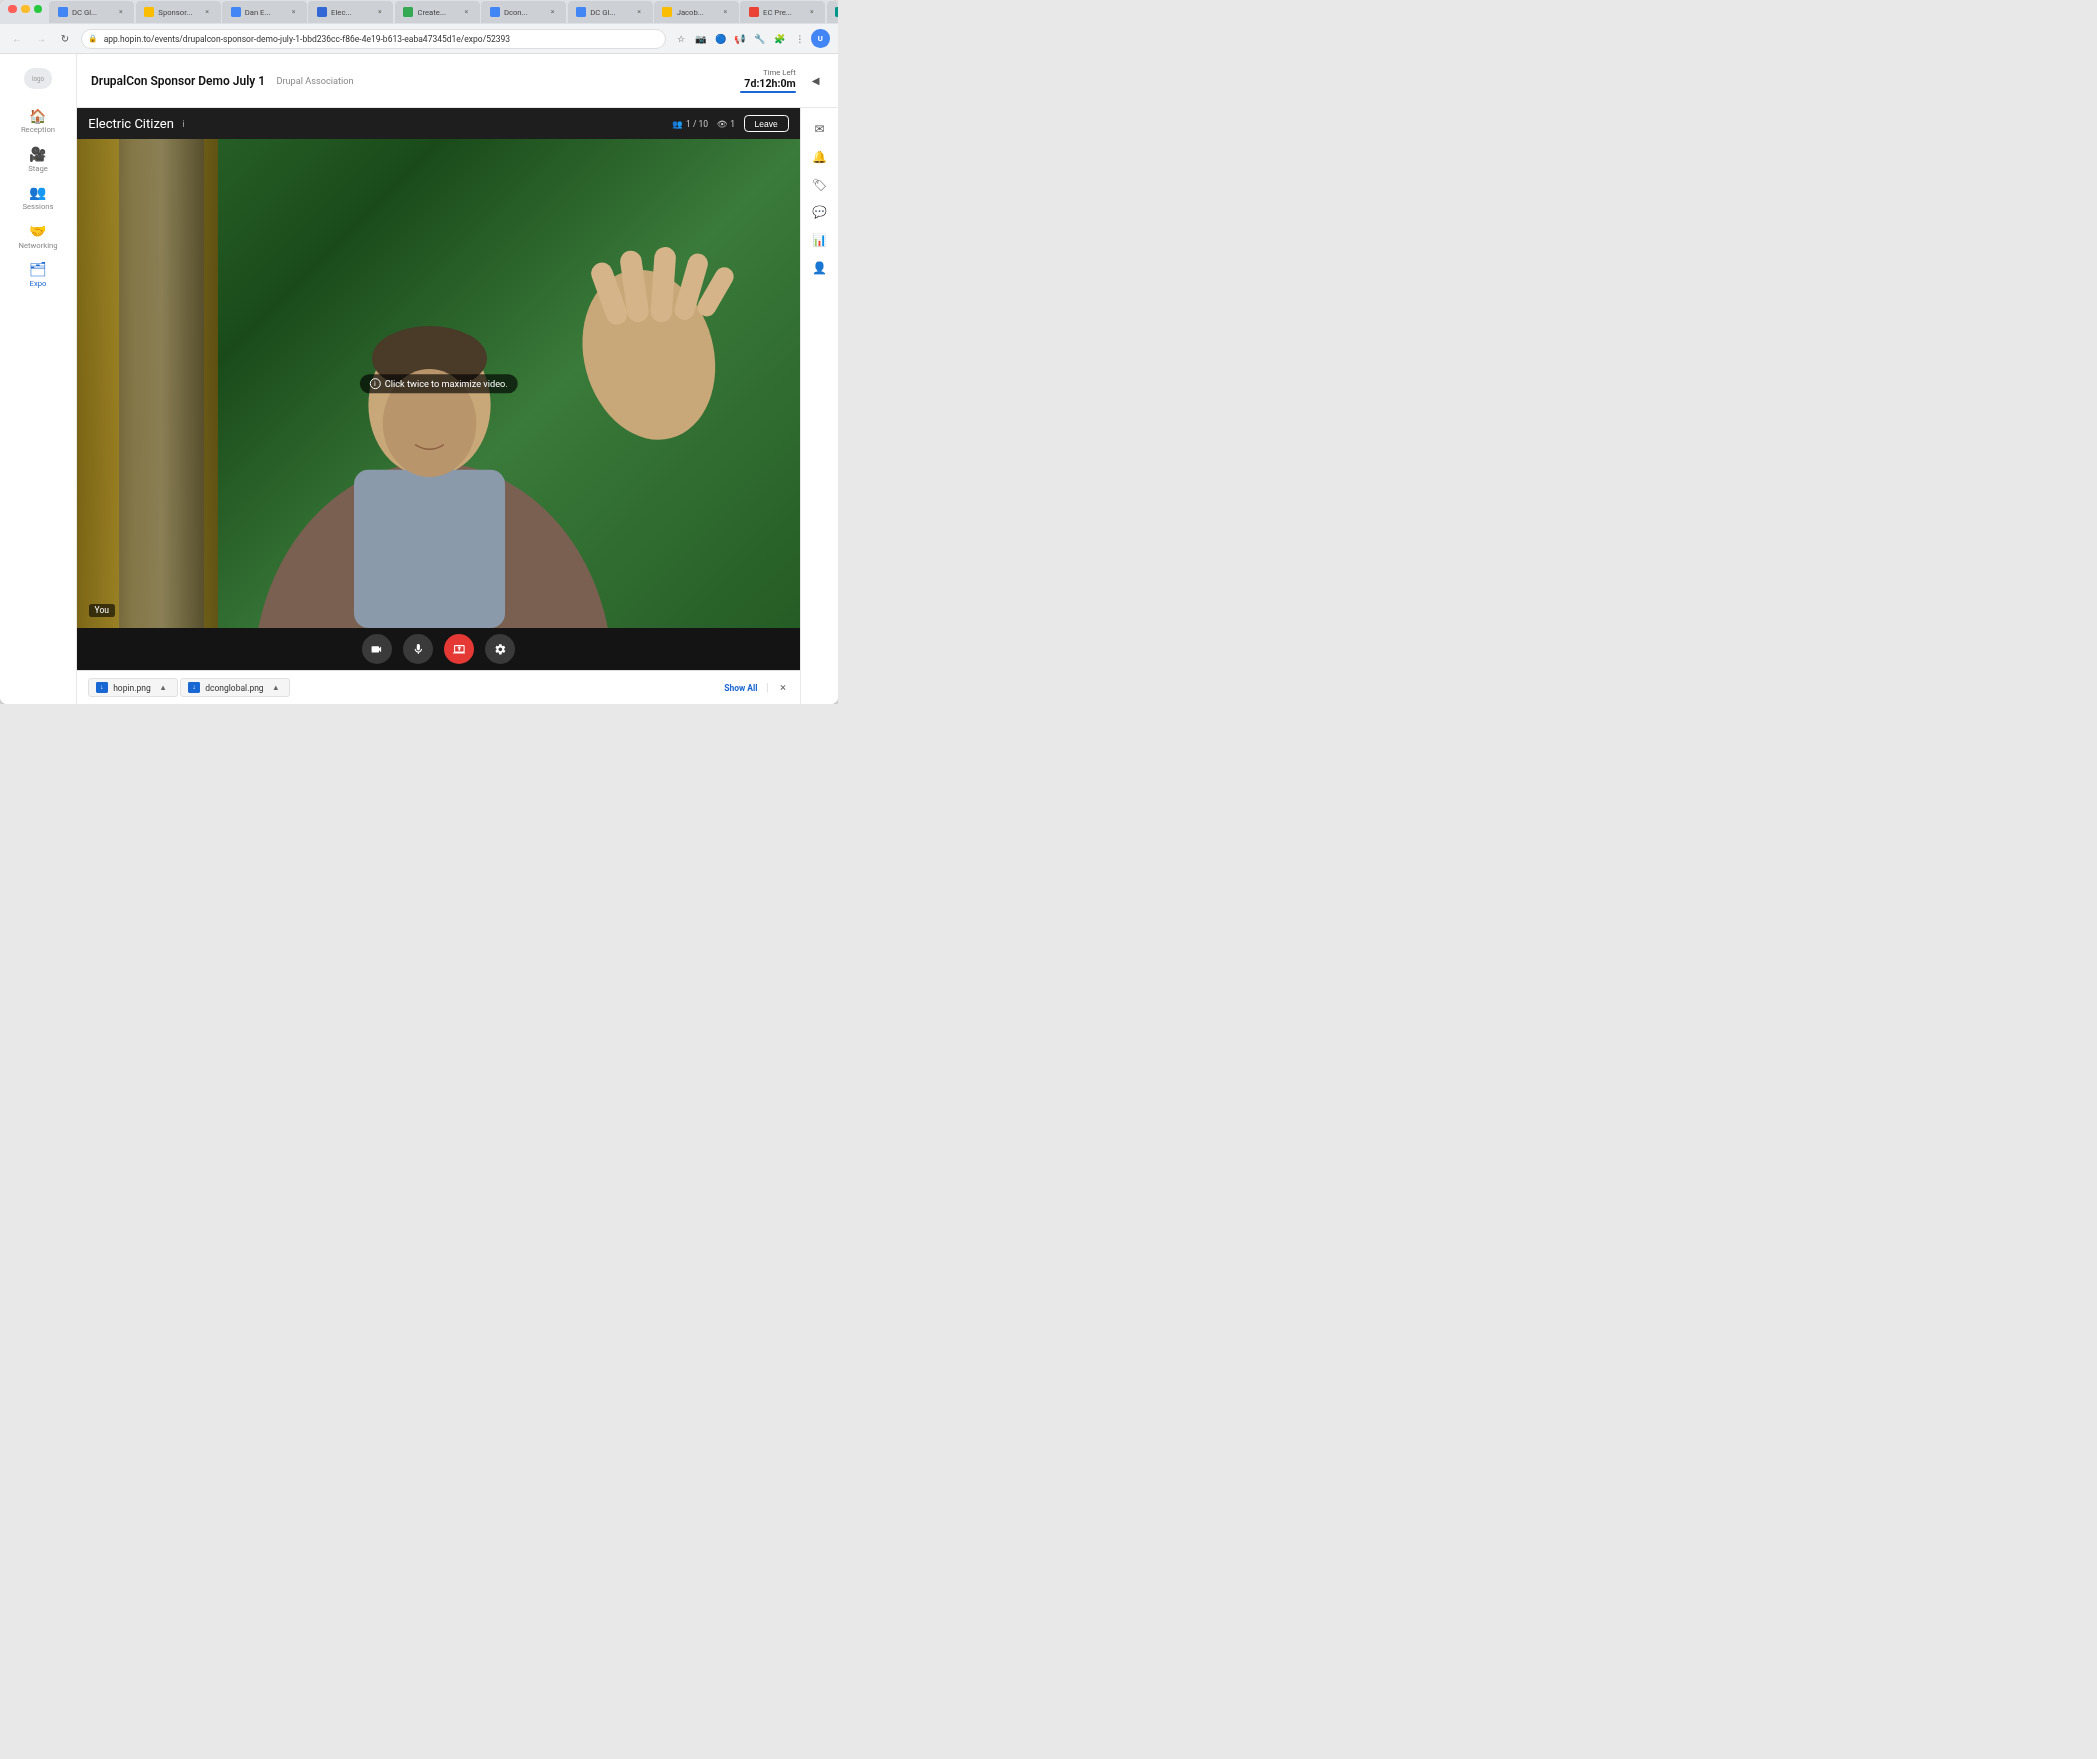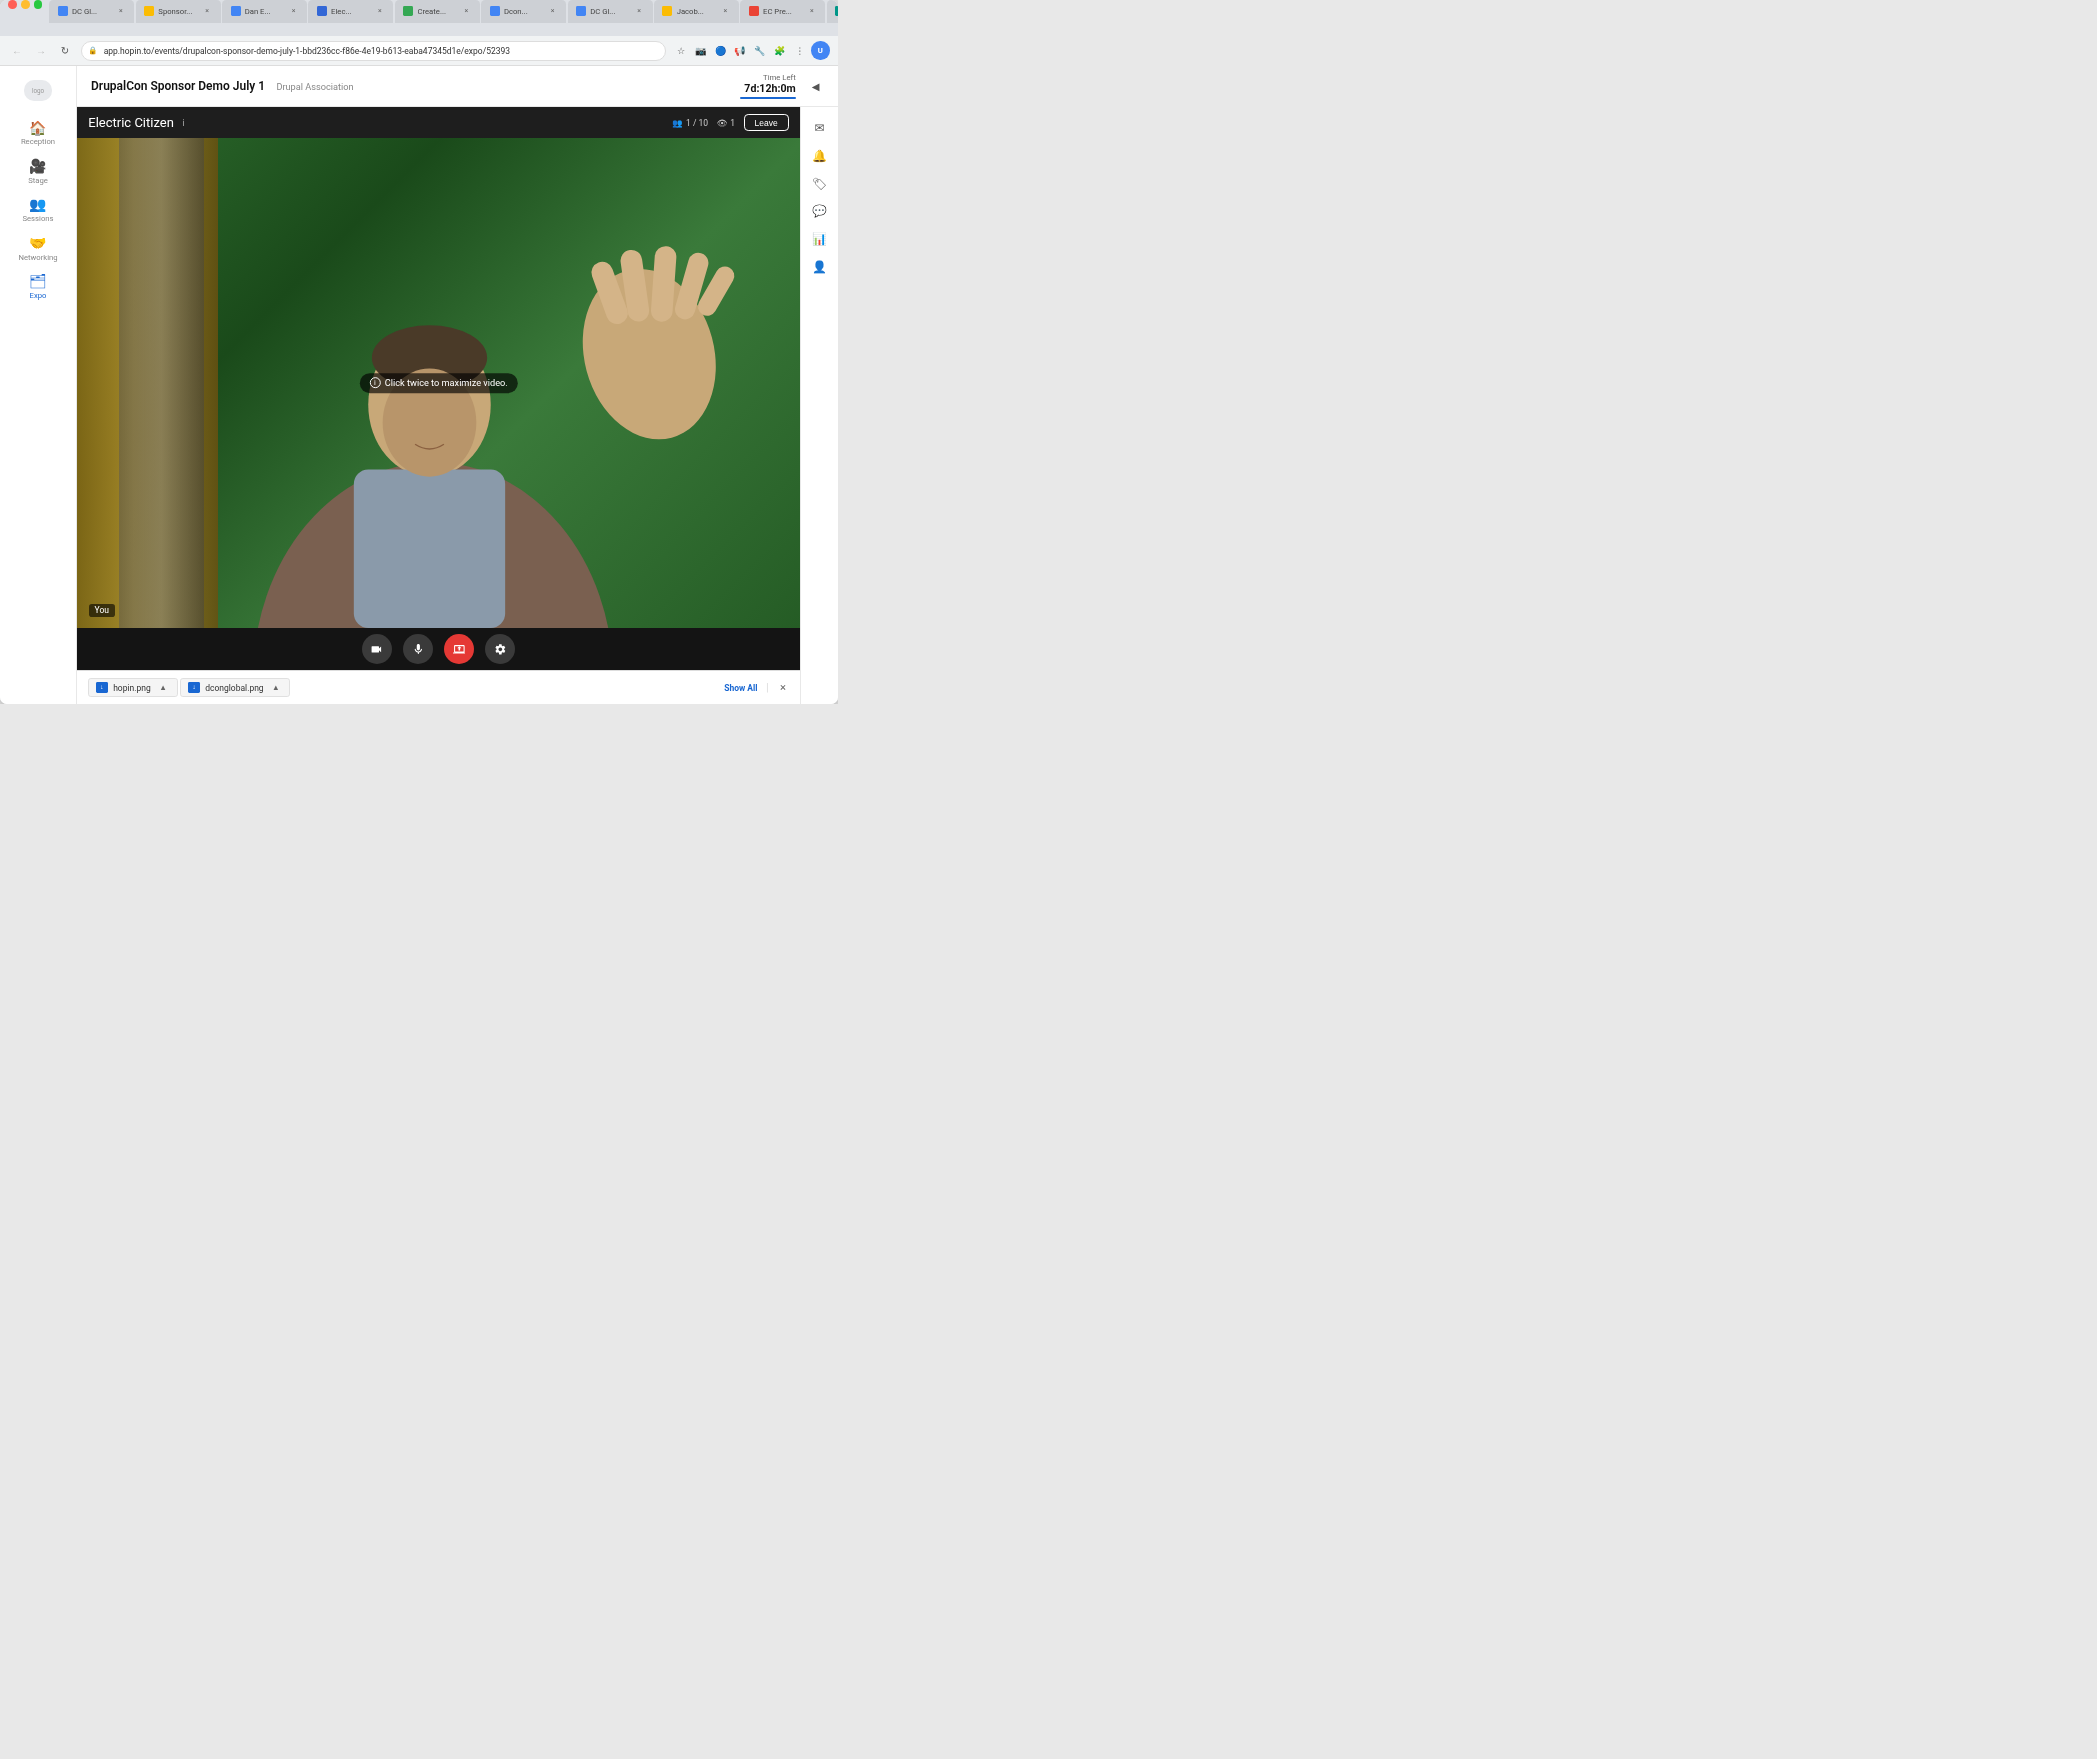--- a/index.html
+++ b/index.html
@@ -19,23 +19,23 @@
       border-radius: 7px;
       overflow: hidden;
       box-shadow: 0 2.8px 14px rgba(0,0,0,0.3);
       display: flex;
       flex-direction: column;
     }
 
     
     .tab-bar {
       background: #dee1e6;
-      height: 36px;
-      display: flex;
-      align-items: flex-start;
+      height: 24px;
+      display: flex;
+      align-items: center;
       padding: 0 5.6px;
       gap: 1.4px;
     }
 
     .traffic-lights {
       display: flex;
       align-items: center;
       gap: 4.2px;
       padding: 0 5.6px 5.6px 2.8px;
     }
@@ -226,21 +226,21 @@
     }
 
     .nav-label {
       font-size: 7.7px;
       text-align: center;
     }
 
     
     .app-header {
       background: #fff;
-      height: 41px;
+      height: 54px;
       display: flex;
       align-items: center;
       padding: 0 14px;
       border-bottom: 0.7px solid #e8e8e8;
       gap: 11.3px;
       justify-content: flex-end;
     }
 
     .event-title {
       font-size: 12px;

